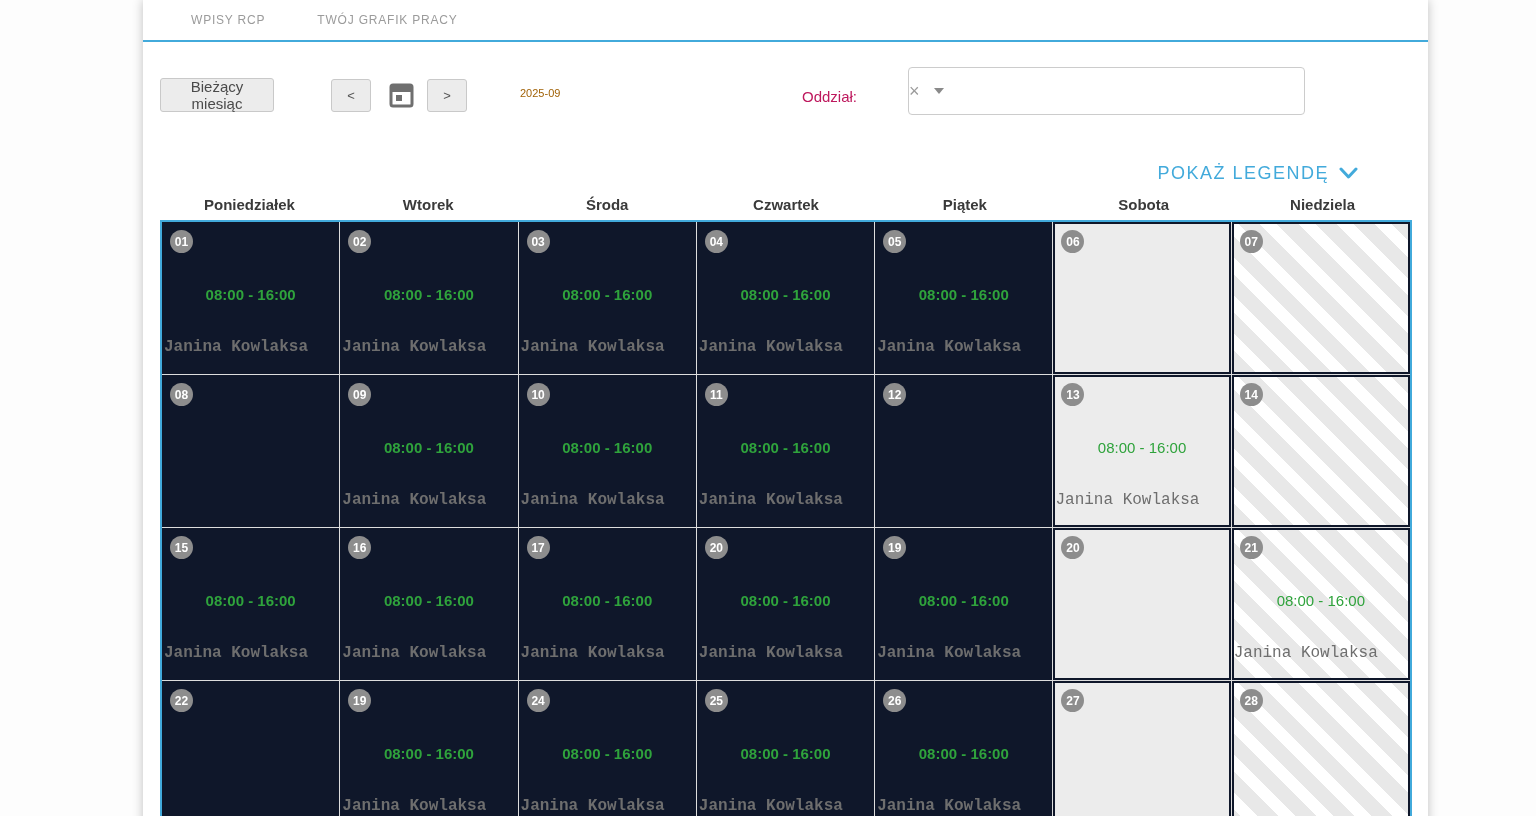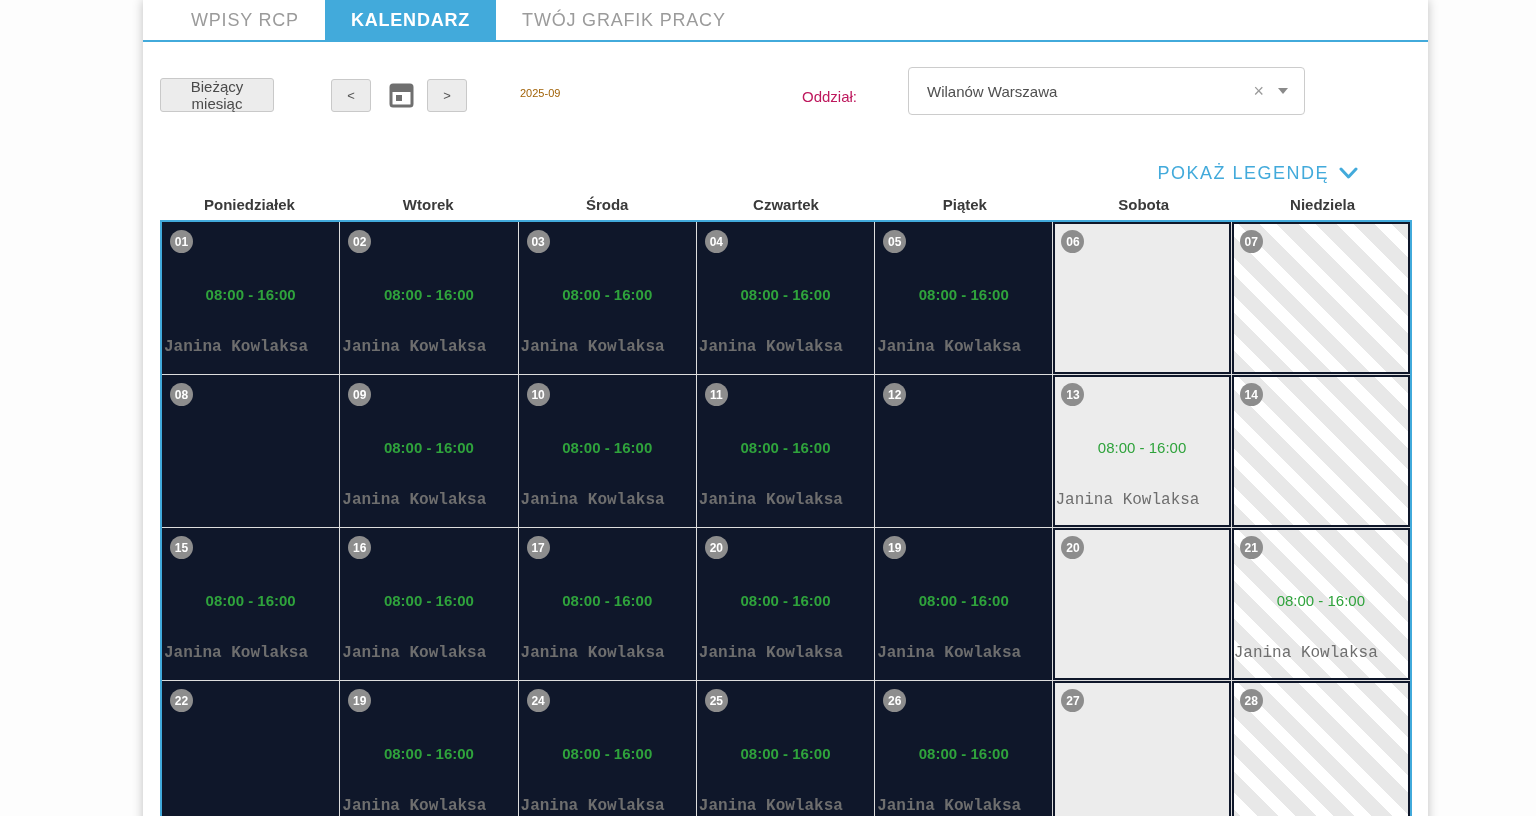--- a/index.html
+++ b/index.html
@@ -14,21 +14,21 @@
   body{
     width:1536px;height:816px;overflow:hidden;position:relative;
     background:#fdfdfd;font-family:"Liberation Sans",sans-serif;
   }
   .panel{
     position:absolute;left:143px;top:0;width:1285px;height:830px;
     background:#fff;box-shadow:0 0 10px rgba(0,0,0,0.25);
   }
   
   .tabs{height:42px;border-bottom:2px solid var(--accent-blue);display:flex;padding-left:22px;}
-  .tab{padding:0 26px;display:flex;align-items:center;font-size:18px;letter-spacing:.8px;
+  .tab{padding:0 26px;display:flex;align-items:center;font-size:12px;letter-spacing:.8px;
     color:#9b9b9b;cursor:pointer;white-space:nowrap;}
   .tab.active{background:var(--accent-blue);color:#fff;font-weight:bold;}
   
   .toolbar{position:relative;height:76px;}
   .btn{position:absolute;background:#ececec;border:1px solid #c9c9c9;border-radius:3px;
     color:#4a4a4a;font-size:15px;display:flex;align-items:center;justify-content:center;
     font-family:inherit;cursor:pointer;}
   .btn-current{left:17px;top:36px;width:114px;height:34px;}
   .btn-prev{left:188px;top:37px;width:40px;height:33px;font-size:13px;color:#555;}
   .btn-next{left:284px;top:37px;width:40px;height:33px;font-size:13px;color:#555;}
@@ -68,41 +68,39 @@
   .shift-employee{position:absolute;top:114px;left:0;right:0;text-align:left;
     color:#6e6e6e;font-size:16px;font-family:Liberation Mono, monospace;}
 </style>
 </head>
 <body>
 
 <div class="panel">
 
   <div class="tabs">
     <div class="tab">WPISY RCP</div>
-    <div class="tab active">KALENDARZ</div>
     <div class="tab">TWÓJ GRAFIK PRACY</div>
   </div>
 
   <div class="toolbar">
     <button class="btn btn-current">Bieżący miesiąc</button>
     <button class="btn btn-prev">&lt;</button>
     <button class="cal-icon-btn">
       <span>
         <svg width="25" height="27" viewBox="0 0 25 27">
           <rect x="2" y="4" width="21" height="21" rx="2" fill="none" stroke="#6f6f6f" stroke-width="3"></rect>
           <rect x="2" y="4" width="21" height="7" fill="#6f6f6f"></rect>
           <rect x="7" y="14" width="6" height="6" fill="#6f6f6f"></rect>
         </svg>
       </span>
     </button>
     <button class="btn btn-next">&gt;</button>
     <div class="period">2025-09</div>
     <div class="branch-label">Oddział:</div>
     <div class="select">
-      <div class="select-value">Wilanów Warszawa</div>
       <div class="select-clear">×</div>
       <div class="select-caret"></div>
     </div>
   </div>
 
   <div class="legend-row">
     <span class="legend-label">POKAŻ LEGENDĘ</span>
     <span class="legend-chevron">
       <svg width="19" height="13" viewBox="0 0 19 13">
         <polyline points="2,2 9.5,10 17,2" fill="none" stroke="#42aadb" stroke-width="3" stroke-linecap="round" stroke-linejoin="round"></polyline>

